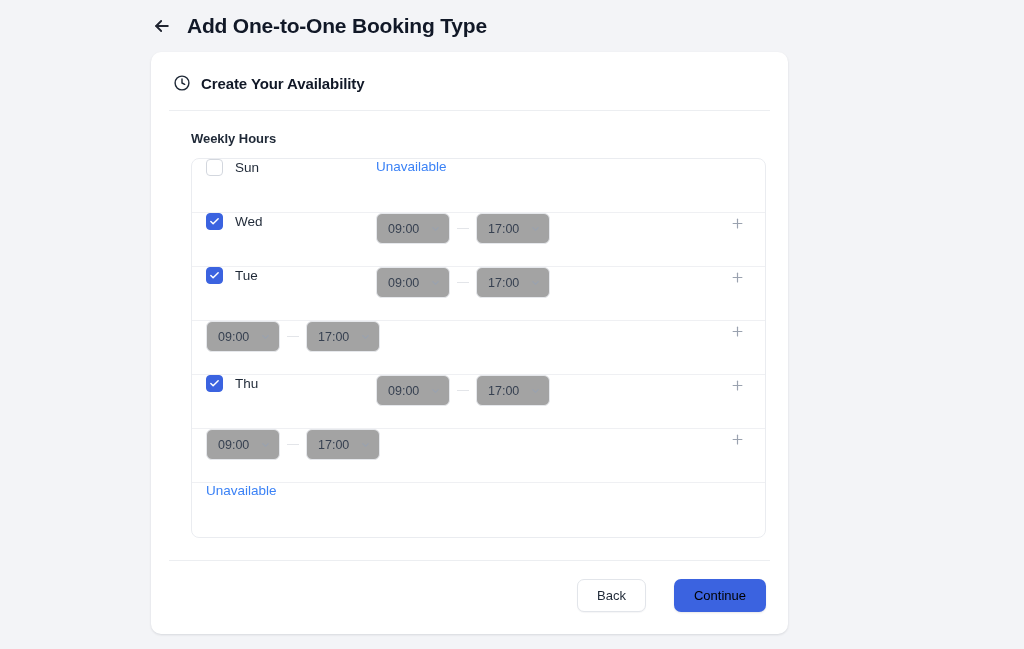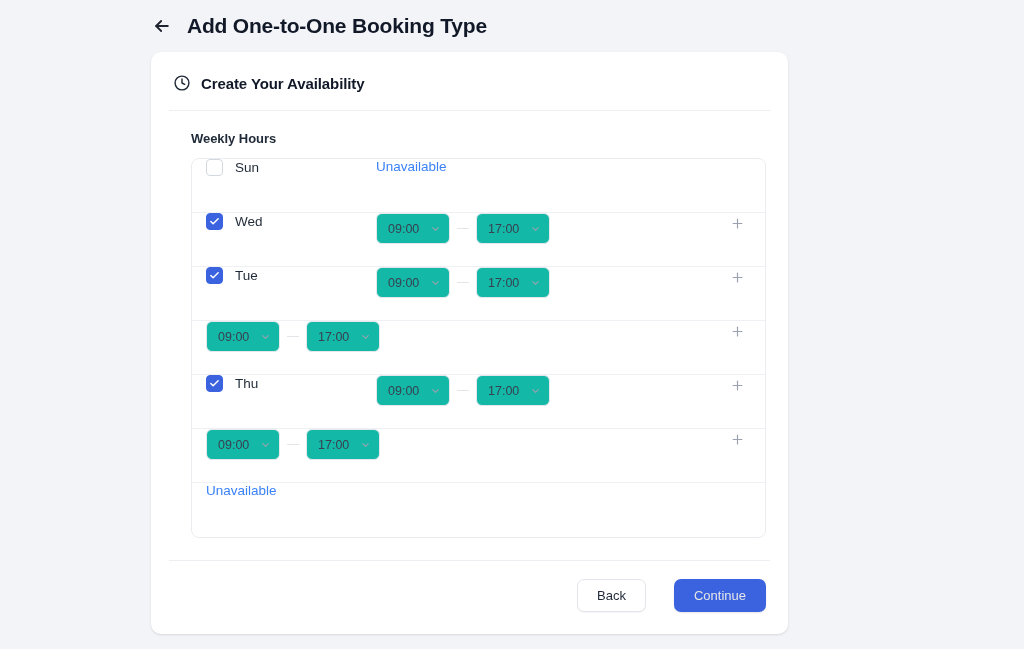--- a/index.html
+++ b/index.html
@@ -82,21 +82,21 @@
   .checkbox.checked .tick { display: block; }
   .day-label { font-size: 13.5px; color: #1f2937; }
 
   .unavailable-text { font-size: 13.5px; color: #3b82f6; }
 
   .time-group { display: flex; align-items: center; }
   .time-select {
     position: relative;
     width: 74px; height: 31px;
     border: 1px solid #e6e8ec; border-radius: 6px;
-    background: #14b8a6;
+    background: #a3a3a3;
     display: flex; align-items: center;
     padding: 0 8px 0 11px;
     cursor: pointer;
   }
   .time-value { font-size: 12.5px; color: #374151; }
   .chev { position: absolute; right: 8px; top: 50%; transform: translateY(-50%); color: #9aa2af; }
   .time-dash {
     width: 12px; height: 1px; background: #e3e5e9;
     margin: 0 7px;
   }
@@ -118,21 +118,21 @@
     height: 33px; border-radius: 7px; font-size: 13px;
     display: inline-flex; align-items: center; justify-content: center;
     cursor: pointer; border: 1px solid transparent;
   }
   .btn-secondary {
     background: #fff; border-color: #e2e5ea; color: #1f2937;
     padding: 0 19px; font-weight: normal;
     box-shadow: 0 1px 1px rgba(16,24,40,0.04);
   }
   .btn-primary {
-    background: #3b63e0; color: #e5e5e5; padding: 0 19px; font-weight: normal;
+    background: #3b63e0; color: #000000; padding: 0 19px; font-weight: normal;
     box-shadow: 0 1px 2px rgba(16,24,40,0.10);
   }
 </style>
 </head>
 <body>
 
 <div class="page">
 
   <div class="page-header">
     <span class="back-arrow">

